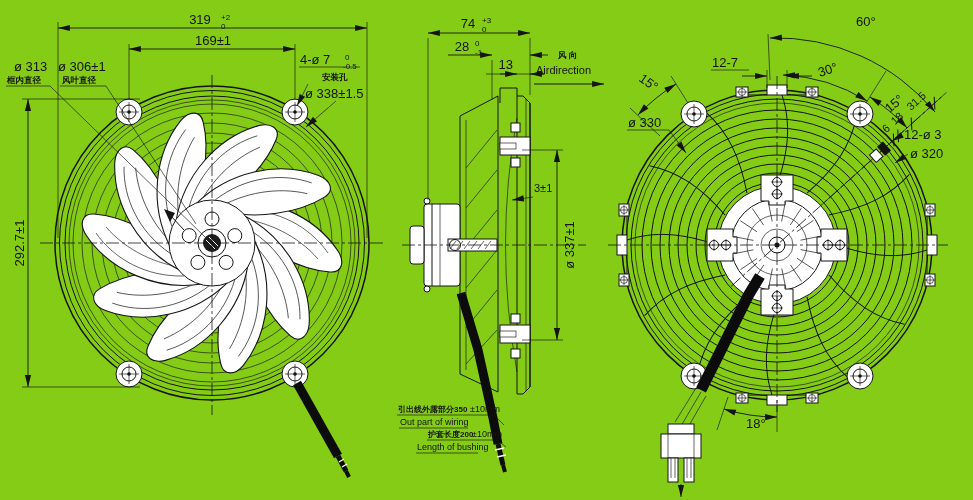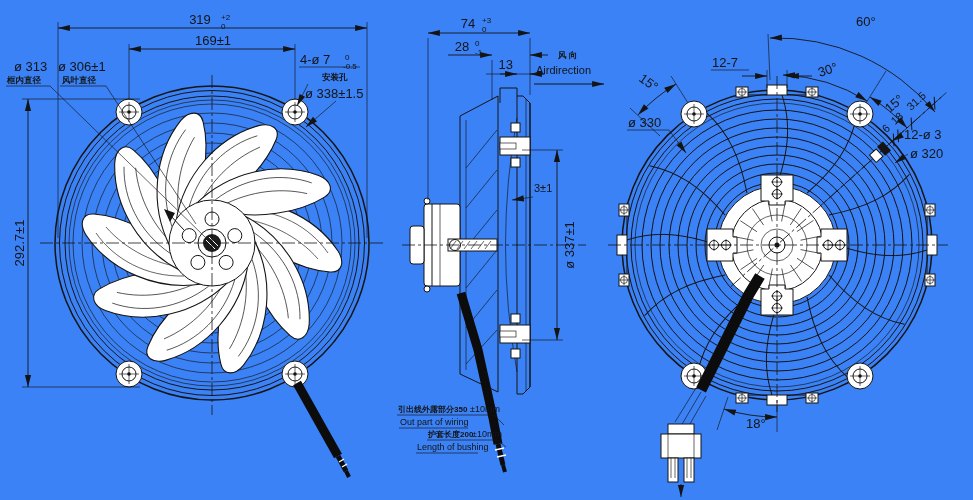--- a/index.html
+++ b/index.html
@@ -1,16 +1,16 @@
 <!DOCTYPE html>
 <html><head>
 <meta charset="utf-8">
 <style>
   html,body{margin:0;padding:0;background:#fff;}
-  .stage{position:relative;width:973px;height:500px;background:#3b82f6;overflow:hidden;}
+  .stage{position:relative;width:973px;height:500px;background:#84cc16;overflow:hidden;}
   svg{display:block;}
   svg text{font-family:"Liberation Sans","DejaVu Sans",sans-serif;fill:#141414;}
   .d{font-size:13px;}
   .d2{font-size:11px;}
   .t{font-size:8px;}
   .cn{font-size:8.5px;font-weight:700;}
   .en{font-size:11px;}
   .sm{font-size:9px;}
   .smb{font-size:8px;font-weight:700;}
   .ln{stroke:#141414;stroke-width:1;fill:none;}

